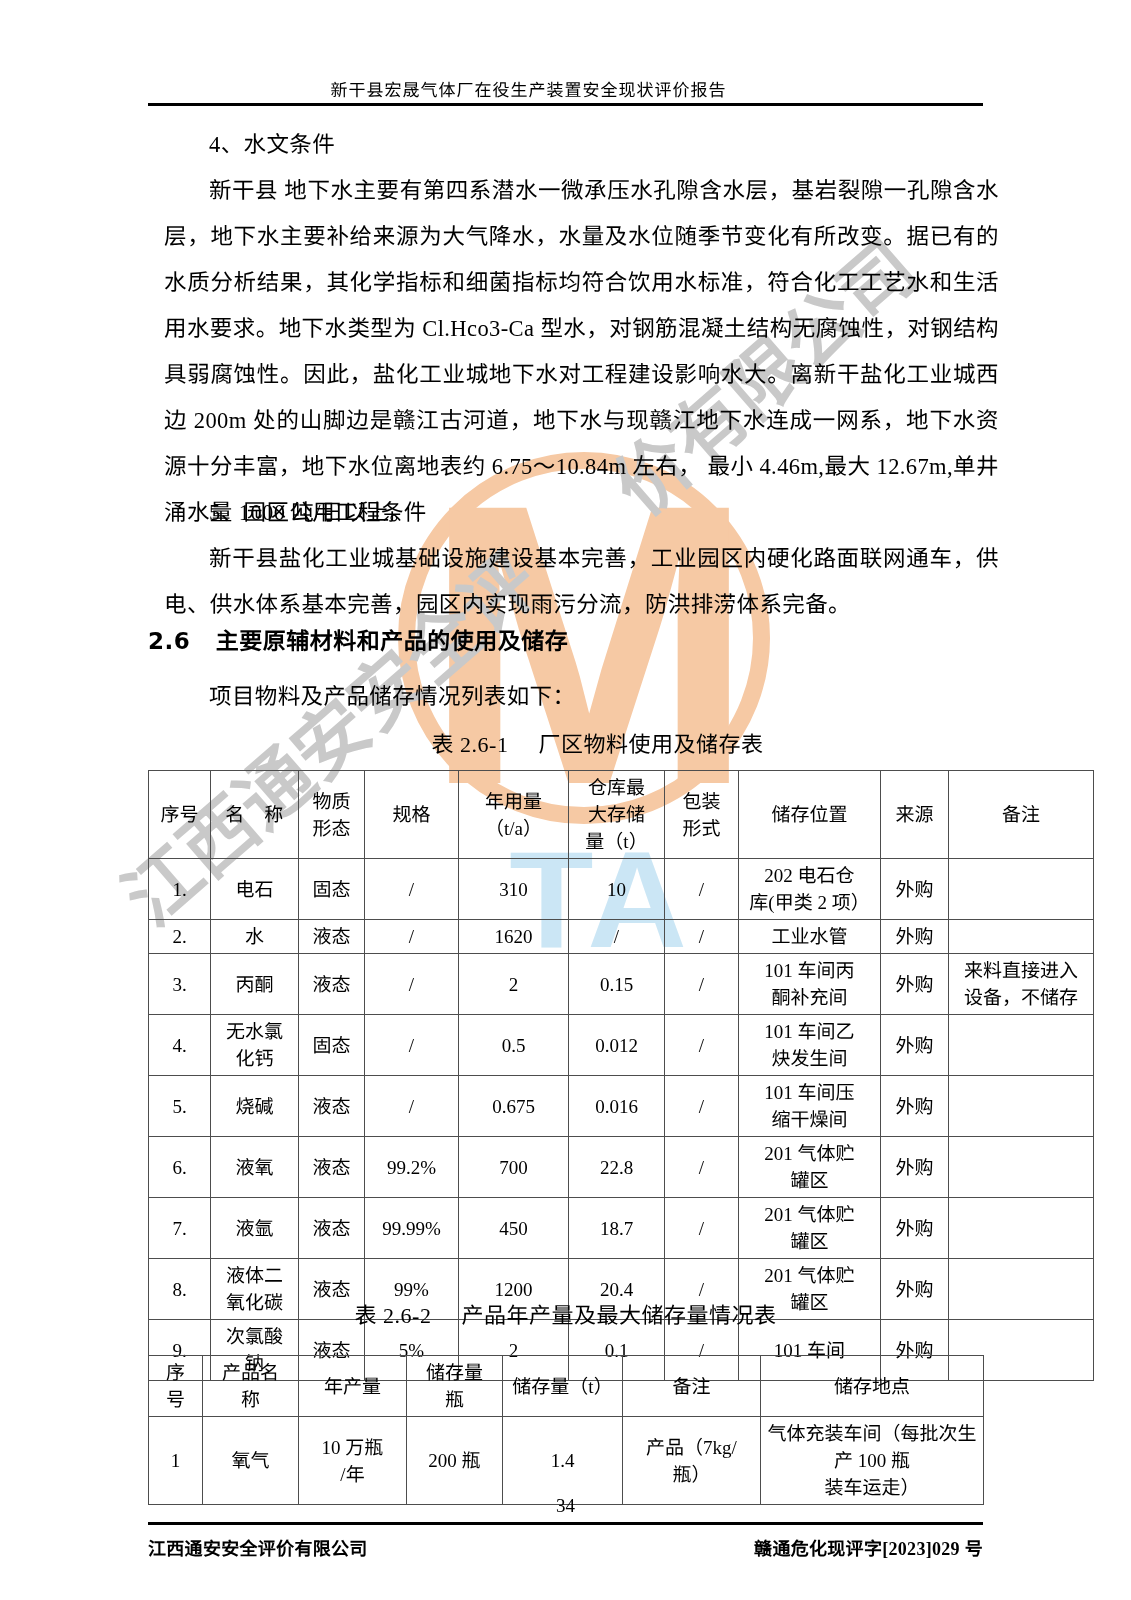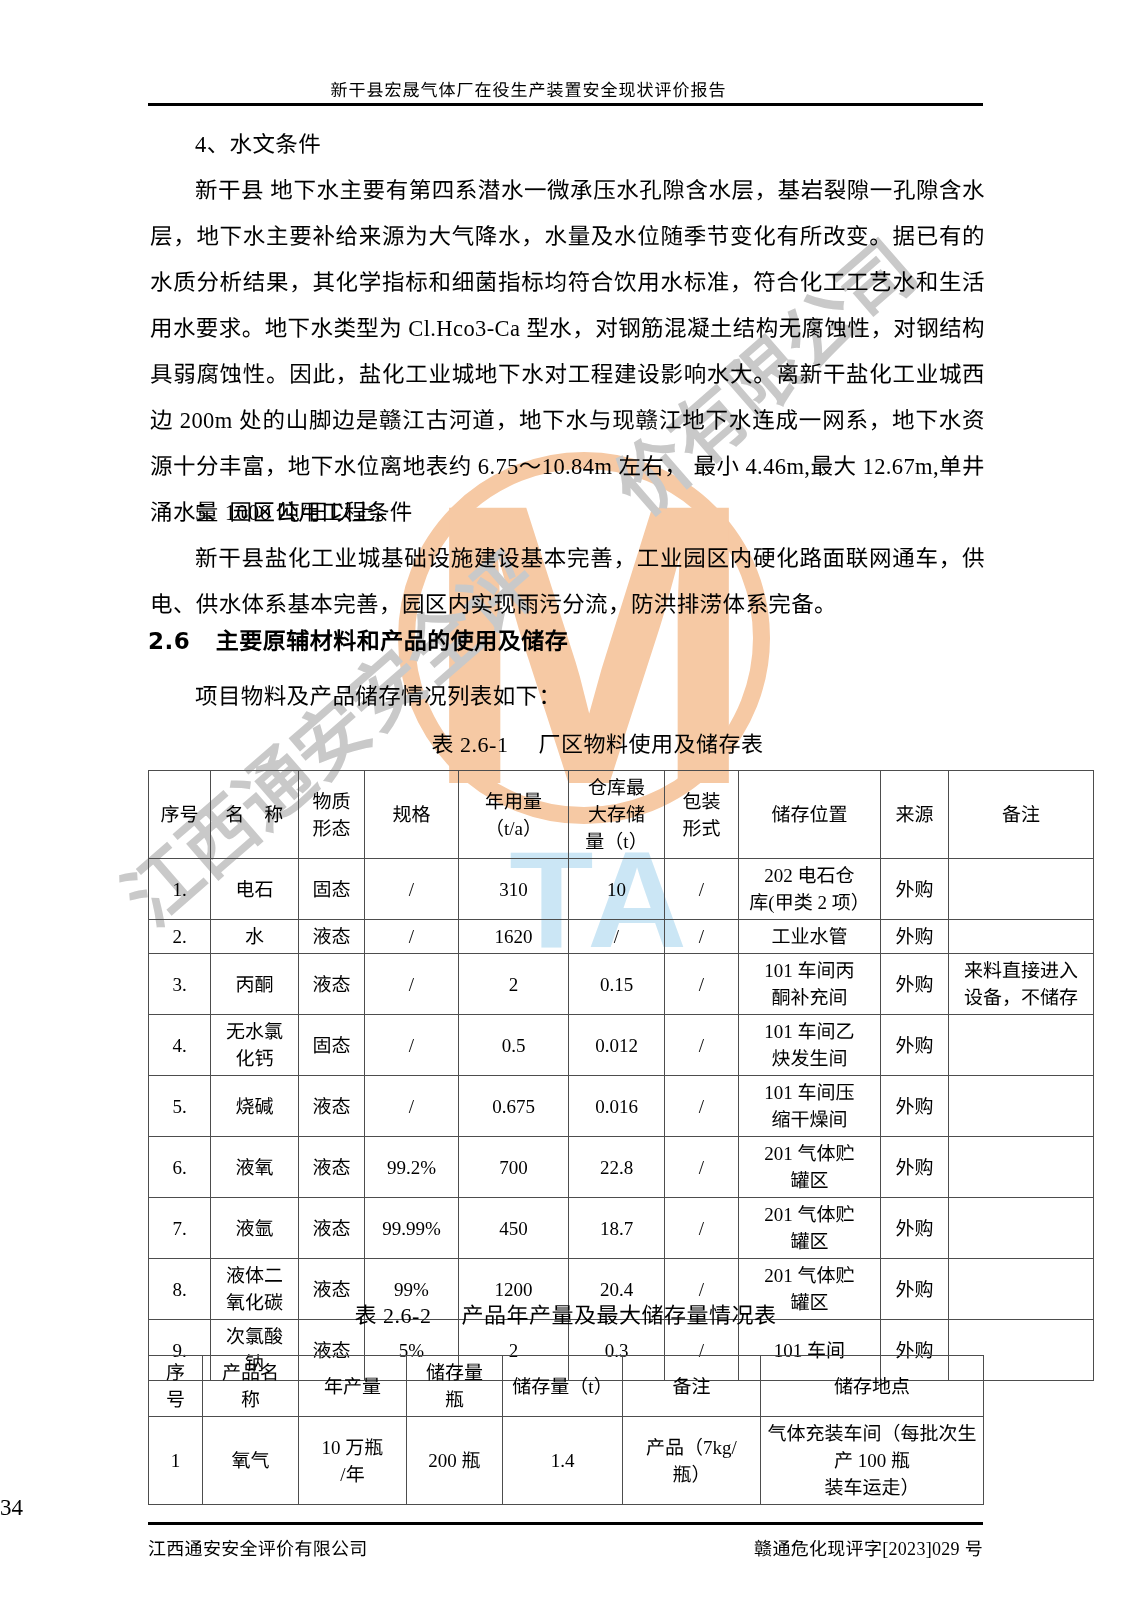--- a/index.html
+++ b/index.html
@@ -114,21 +114,21 @@
     top: 103px;
     width: 835px;
     border-top: 2px solid #000;
     border-bottom: 1px solid #000;
     height: 2px;
     box-sizing: border-box;
   }
 
   .body-block {
     position: absolute;
-    left: 150px;
+    left: 164px;
     width: 835px;
     font-size: 22.5px;
     line-height: 46px;
     text-align: justify;
     text-justify: inter-ideograph;
     letter-spacing: 0.4px;
   }
   .indent { text-indent: 2em; }
 
   .sec-heading {
@@ -170,41 +170,43 @@
   table.doc-table td.wide-label { letter-spacing: 0.5px; }
 
   #table1 { left: 148px; top: 770px; width: 835px; }
   #table2 { left: 148px; top: 1355px; width: 835px; }
 
   .page-number {
     position: absolute;
     left: 0;
     top: 1495px;
     width: 1131px;
-    font-size: 23px;
+    text-align: center;
+    font-size: 19px;
   }
   .footer-rule {
     position: absolute;
     left: 148px;
     top: 1522px;
     width: 835px;
     border-top: 1px solid #000;
     border-bottom: 2px solid #000;
     height: 2px;
     box-sizing: border-box;
   }
   .footer-row {
     position: absolute;
     left: 148px;
     top: 1534px;
     width: 835px;
     display: flex;
     justify-content: space-between;
     font-size: 18px;
     letter-spacing: 0.3px;
+    font-weight: bold;
   }
 </style>
 </head>
 <body>
 
 <div id="page">
 
   <div id="watermark">
     <div class="wm-ring"></div>
     <div class="wm-m">M</div>
@@ -361,21 +363,21 @@
             <td>201 气体贮<br>罐区</td>
             <td>外购</td>
             <td></td>
           </tr>
           <tr>
             <td>9.</td>
             <td>次氯酸<br>钠</td>
             <td>液态</td>
             <td>5%</td>
             <td>2</td>
-            <td>0.3</td>
+            <td>0.1</td>
             <td>/</td>
             <td>101 车间</td>
             <td>外购</td>
             <td></td>
           </tr>
         </tbody>
     </table>
 
     <div class="table-caption" style="top:1297px;">
       <span>表 2.6-2</span><span class="gap"></span><span>产品年产量及最大储存量情况表</span>

